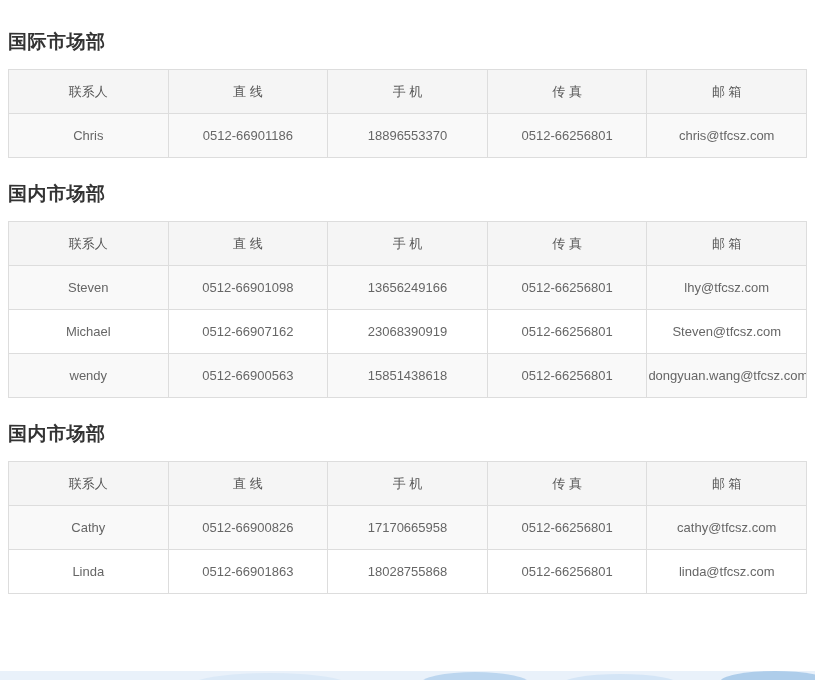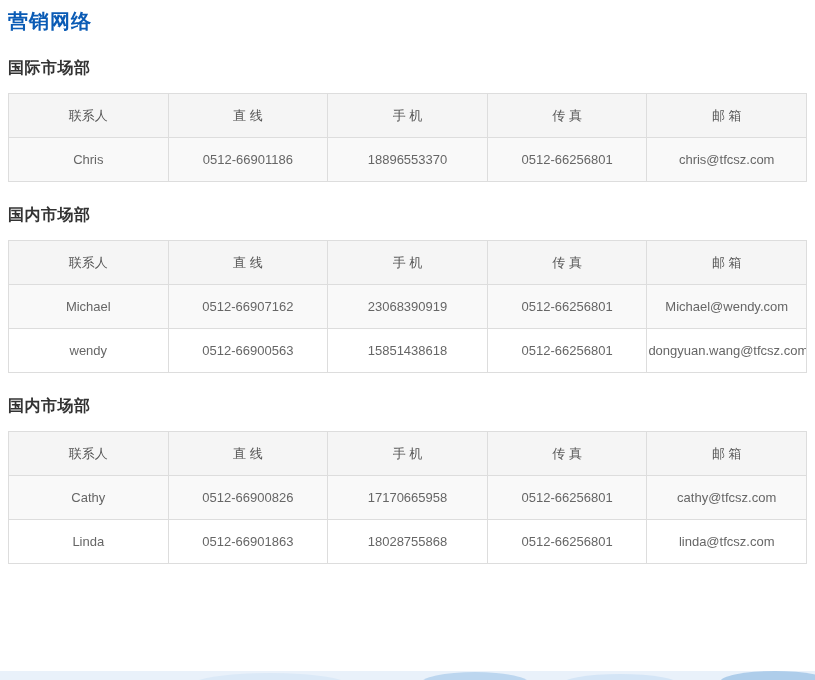--- a/index.html
+++ b/index.html
@@ -16,21 +16,21 @@
     padding: 6px 8px 0 8px;
   }
   h1.page-title {
     font-size: 20px;
     font-weight: bold;
     color: #0a5bb5;
     letter-spacing: 1px;
     margin-top: 2px;
   }
   h2.section-heading {
-    font-size: 16px;
+    font-size: 19px;
     font-weight: bold;
     color: #333333;
     margin-top: 23px;
     margin-bottom: 14px;
     letter-spacing: 0.5px;
   }
   table.contact-table {
     width: 100%;
     border-collapse: collapse;
     table-layout: fixed;
@@ -70,21 +70,20 @@
   }
   .blob.b1 { left: 190px; top: 2px;  width: 160px; height: 26px; background: #dbe9f7; }
   .blob.b2 { left: 420px; top: 1px;  width: 110px; height: 24px; background: #bcd6ef; }
   .blob.b3 { left: 560px; top: 3px;  width: 120px; height: 22px; background: #d4e5f6; }
   .blob.b4 { left: 720px; top: 0px;  width: 110px; height: 22px; background: #aecdea; }
 </style>
 </head>
 <body>
 
 <div class="page">
-  <h1 class="page-title" style="color: rgb(10, 91, 181);">营销网络</h1>
 
   <div id="sections">
       <h2 class="section-heading">国际市场部</h2>
       <table class="contact-table">
         <thead>
           <tr>
             <th>联系人</th>
             <th>直 线</th>
             <th>手 机</th>
             <th>传 真</th>
@@ -107,25 +106,32 @@
           <tr>
             <th>联系人</th>
             <th>直 线</th>
             <th>手 机</th>
             <th>传 真</th>
             <th>邮 箱</th>
           </tr>
         </thead>
         <tbody>
           <tr>
+            <td>Steven</td>
+            <td>0512-66901098</td>
+            <td>13656249166</td>
+            <td>0512-66256801</td>
+            <td>lhy@tfcsz.com</td>
+          </tr>
+          <tr>
             <td>Michael</td>
             <td>0512-66907162</td>
             <td>23068390919</td>
             <td>0512-66256801</td>
-            <td>Michael@wendy.com</td>
+            <td>Steven@tfcsz.com</td>
           </tr>
           <tr>
             <td>wendy</td>
             <td>0512-66900563</td>
             <td>15851438618</td>
             <td>0512-66256801</td>
             <td>dongyuan.wang@tfcsz.com</td>
           </tr>
         </tbody>
       </table>

